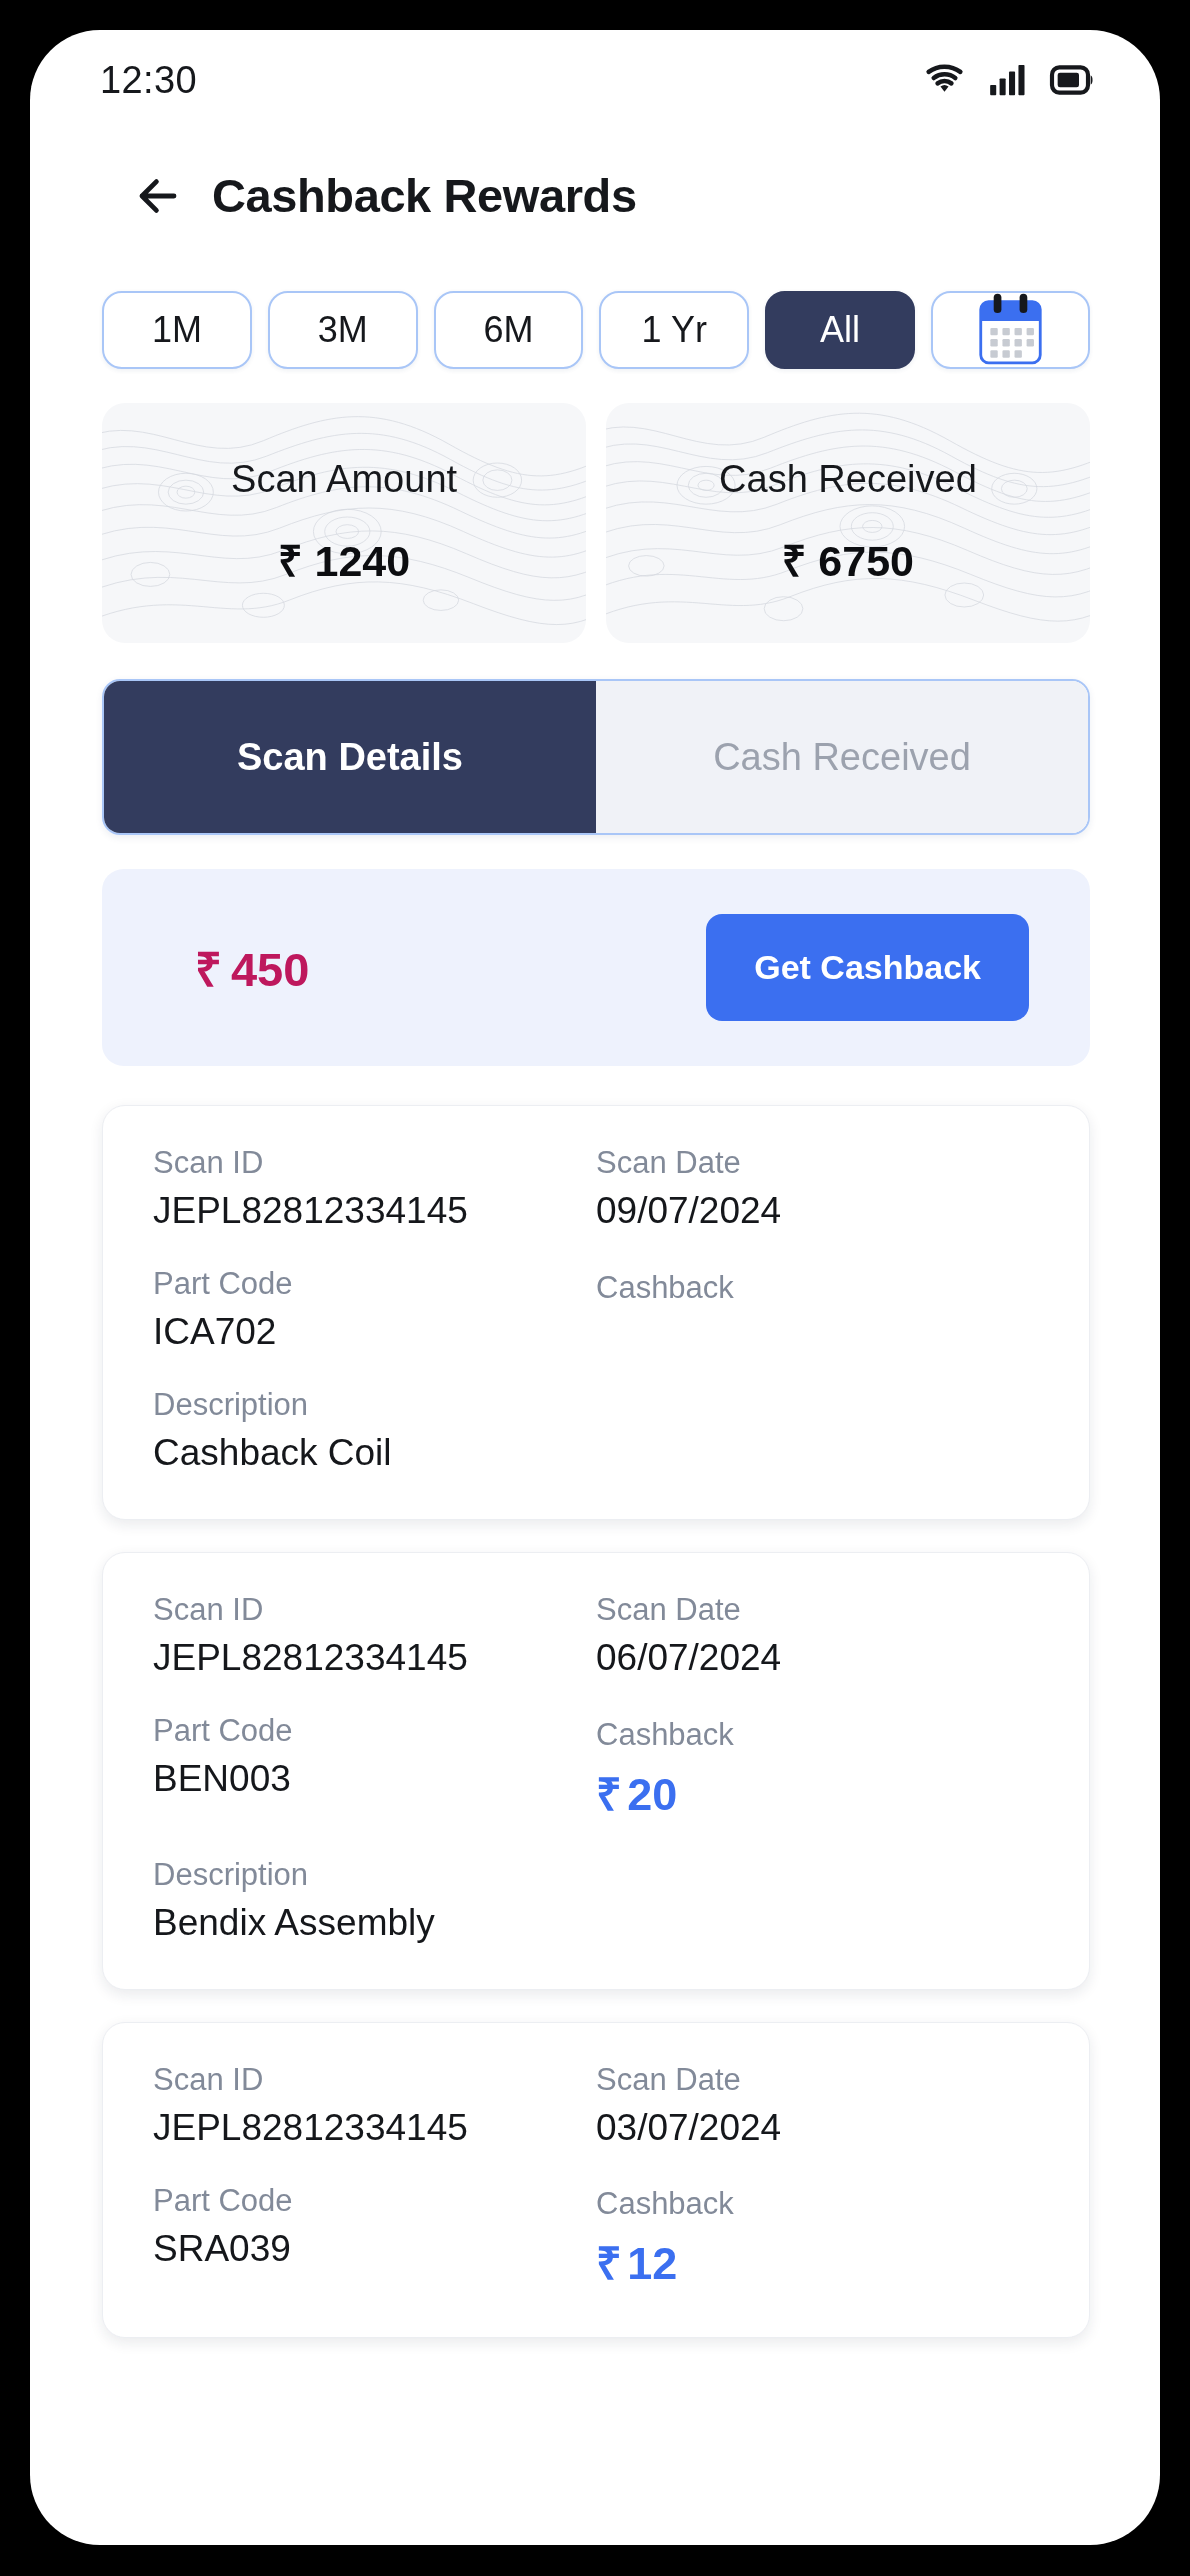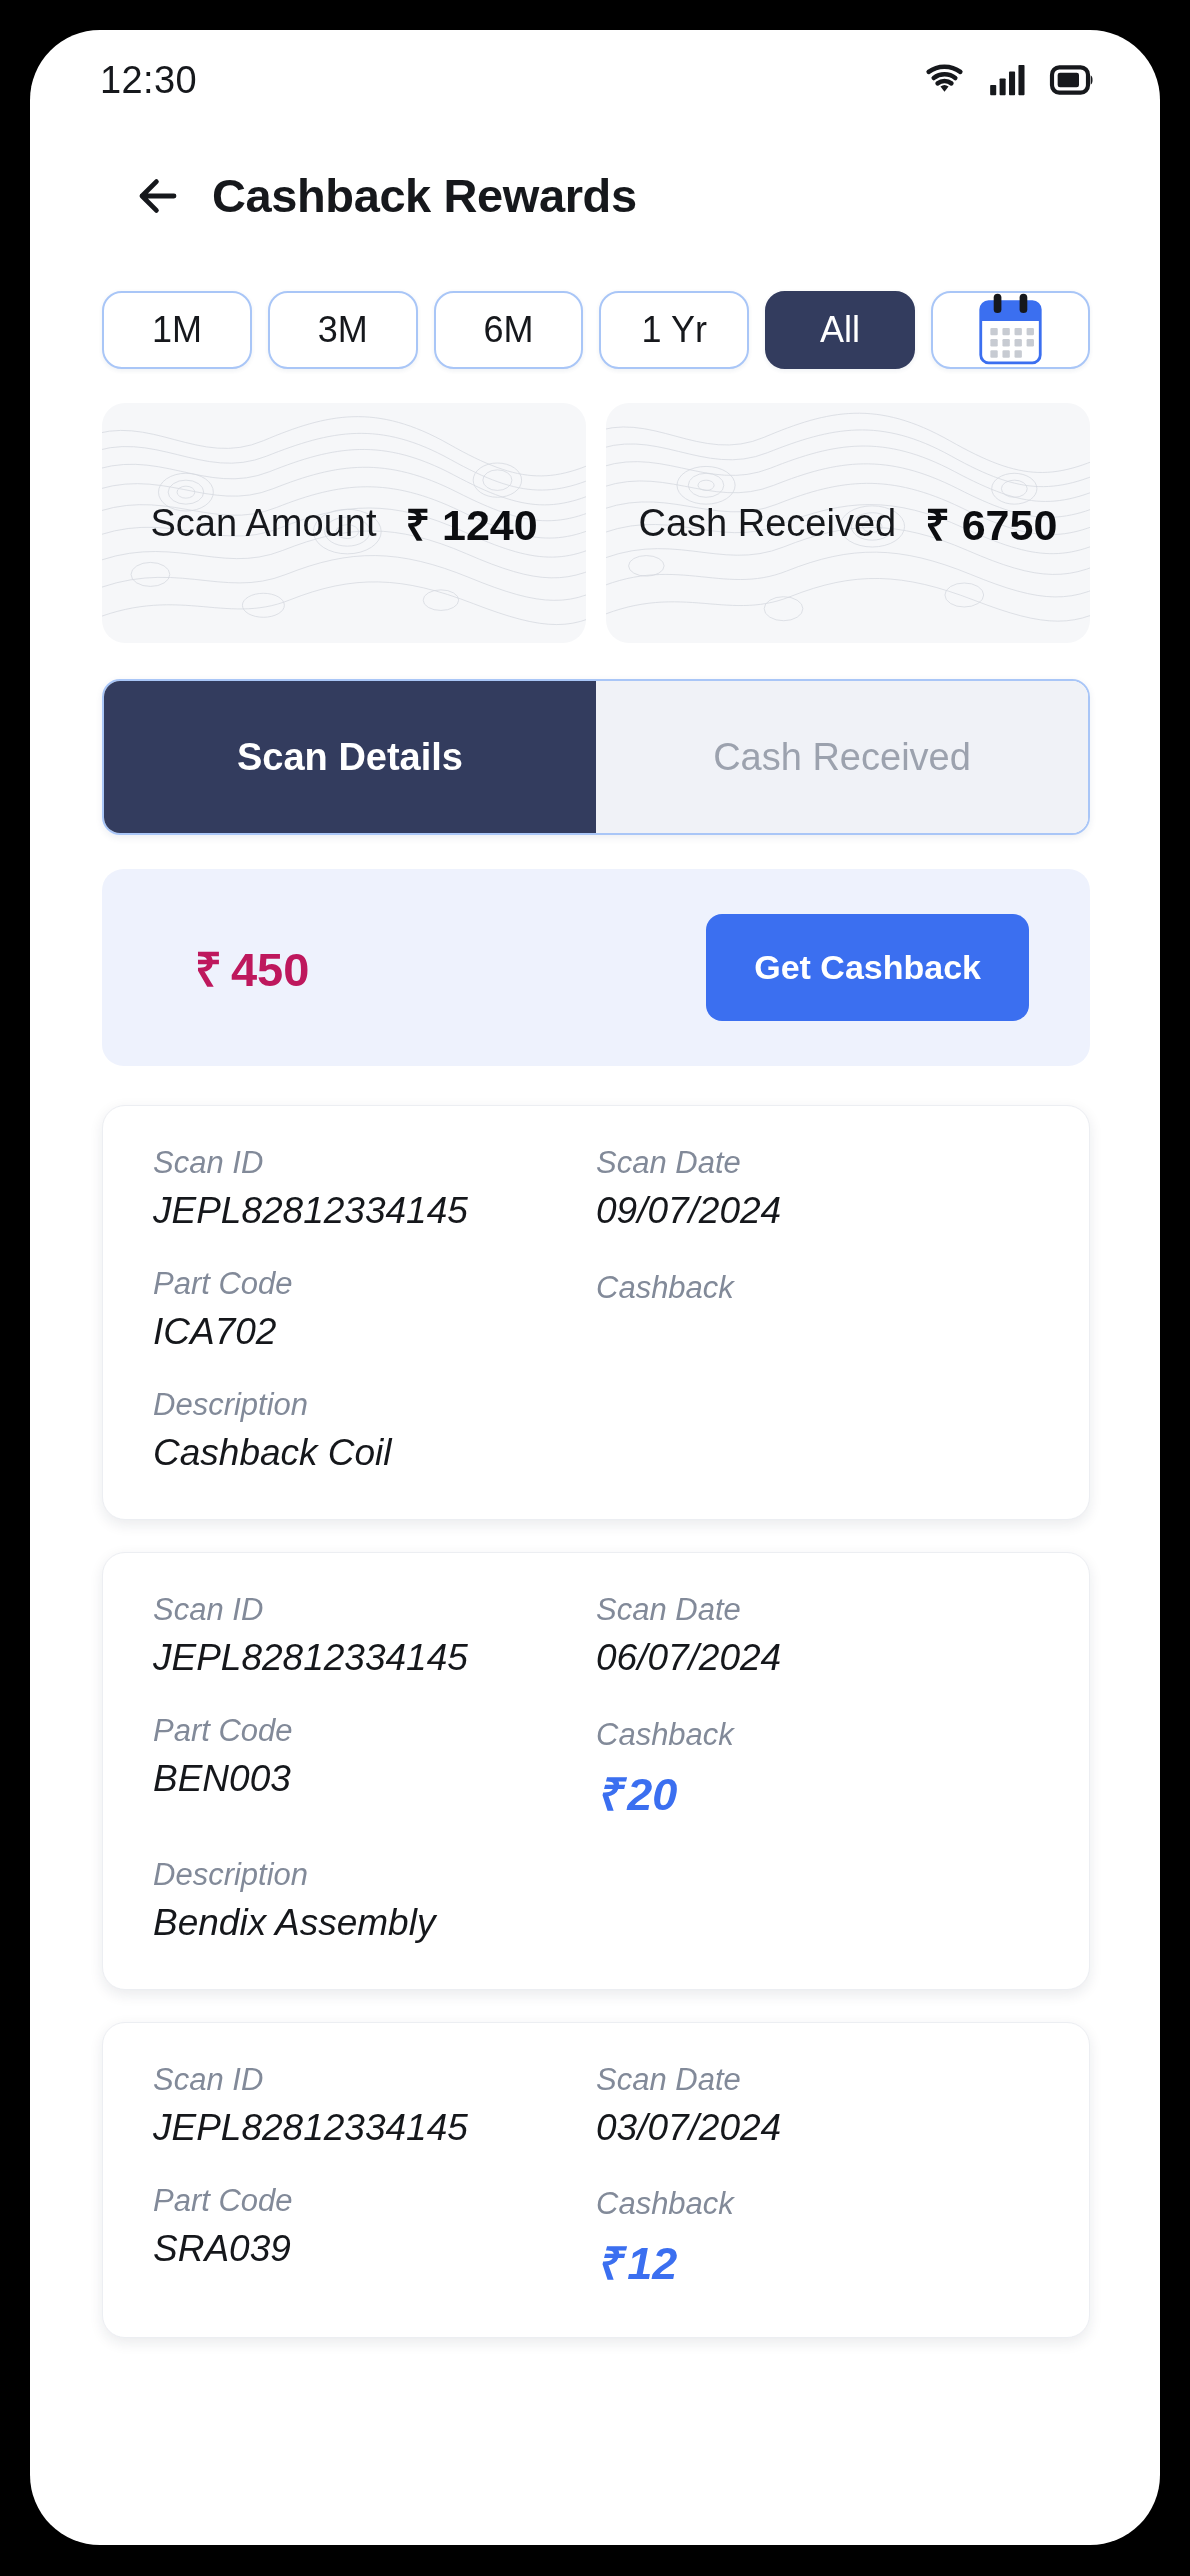--- a/index.html
+++ b/index.html
@@ -97,21 +97,21 @@
     padding: 34px 70px 0 72px;
   }
   .summary-card {
     flex: 1 1 0;
     height: 240px;
     border-radius: 23px;
     background: #f6f7f9;
     position: relative;
     overflow: hidden;
     display: flex;
-    flex-direction: row;
+    flex-direction: column;
     align-items: center;
     justify-content: center;
     gap: 29px;
   }
   .topo {
     position: absolute;
     inset: 0;
     width: 100%;
     height: 100%;
     opacity: 0.55;
@@ -181,21 +181,21 @@
     font-size: 34px;
     font-weight: bold;
     border: none;
     border-radius: 16px;
     padding: 34px 48px;
     cursor: pointer;
     font-family: "Liberation Sans", sans-serif;
   }
 
   
-  .scan-list { padding: 39px 70px 0 72px; font-style: italic; }
+  .scan-list { padding: 39px 70px 0 72px; }
   .scan-card {
     background: #ffffff;
     border: 1.8px solid #eceef2;
     border-radius: 23px;
     padding: 39px 50px 45px 50px;
     margin-bottom: 32px;
     box-shadow: 0 4.5px 14.3px rgba(22,30,60,0.09);
   }
   .scan-grid {
     display: grid;

